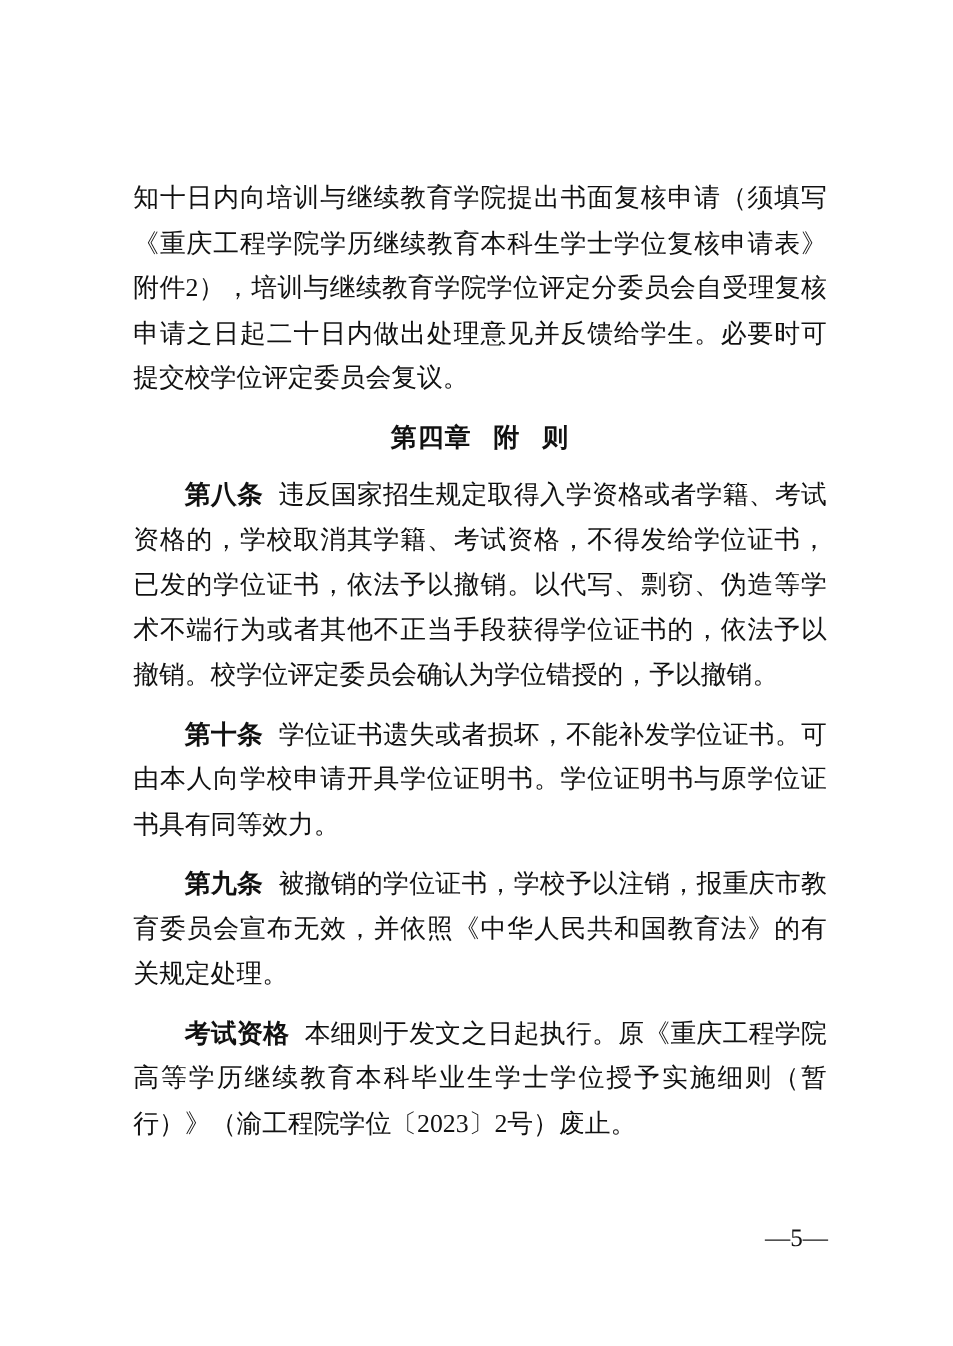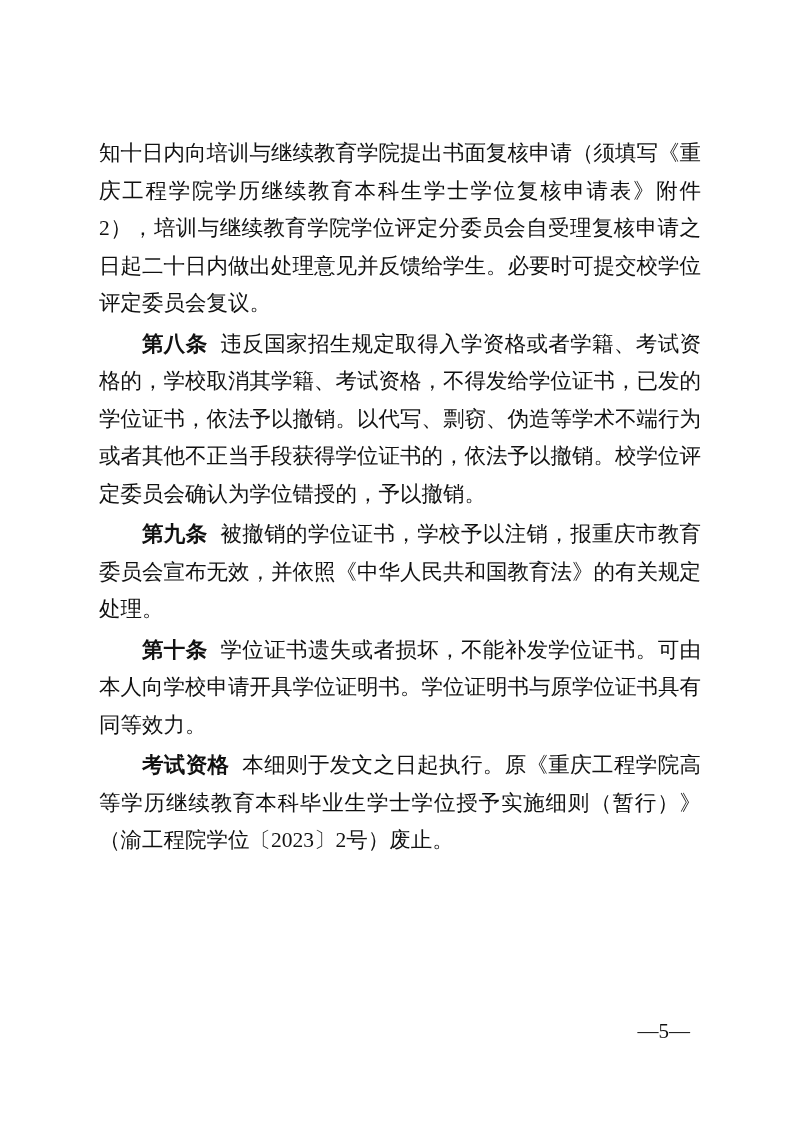--- a/index.html
+++ b/index.html
@@ -20,21 +20,21 @@
     position: absolute;
     left: 99px;
     top: 135px;
     width: 602px;
     font-size: 21.5px;
     line-height: 37.5px;
     text-align: justify;
     text-justify: inter-ideograph;
   }
   .para {
-    margin: 0;
+    margin: 12px;
     padding: 0;
   }
   .article {
     text-indent: 2em;
     margin-top: 3px;
   }
   .lead {
     font-weight: bold;
     margin-right: 0.6em;
   }
@@ -59,26 +59,27 @@
   }
 </style>
 </head>
 <body>
 
 <div class="page">
   <div class="content">
 
     <p class="para">知十日内向培训与继续教育学院提出书面复核申请（须填写《重庆工程学院学历继续教育本科生学士学位复核申请表》附件2），培训与继续教育学院学位评定分委员会自受理复核申请之日起二十日内做出处理意见并反馈给学生。必要时可提交校学位评定委员会复议。</p>
 
+    <h2 class="chapter">第四章 附 则</h2>
 
     <p class="para article"><span class="lead">第八条</span><span>违反国家招生规定取得入学资格或者学籍、考试资格的，学校取消其学籍、考试资格，不得发给学位证书，已发的学位证书，依法予以撤销。以代写、剽窃、伪造等学术不端行为或者其他不正当手段获得学位证书的，依法予以撤销。校学位评定委员会确认为学位错授的，予以撤销。</span></p>
 
+    <p class="para article"><span class="lead">第十条</span><span>学位证书遗失或者损坏，不能补发学位证书。可由本人向学校申请开具学位证明书。学位证明书与原学位证书具有同等效力。</span></p>
+
     <p class="para article"><span class="lead">第九条</span><span>被撤销的学位证书，学校予以注销，报重庆市教育委员会宣布无效，并依照《中华人民共和国教育法》的有关规定处理。</span></p>
-
-    <p class="para article"><span class="lead">第十条</span><span>学位证书遗失或者损坏，不能补发学位证书。可由本人向学校申请开具学位证明书。学位证明书与原学位证书具有同等效力。</span></p>
 
     <p class="para article"><span class="lead">考试资格</span><span>本细则于发文之日起执行。原《重庆工程学院高等学历继续教育本科毕业生学士学位授予实施细则（暂行）》（渝工程院学位〔2023〕2号）废止。</span></p>
 
 
   </div>
 
   <div class="page-number">—5—</div>
 </div>
 
 </body></html>

